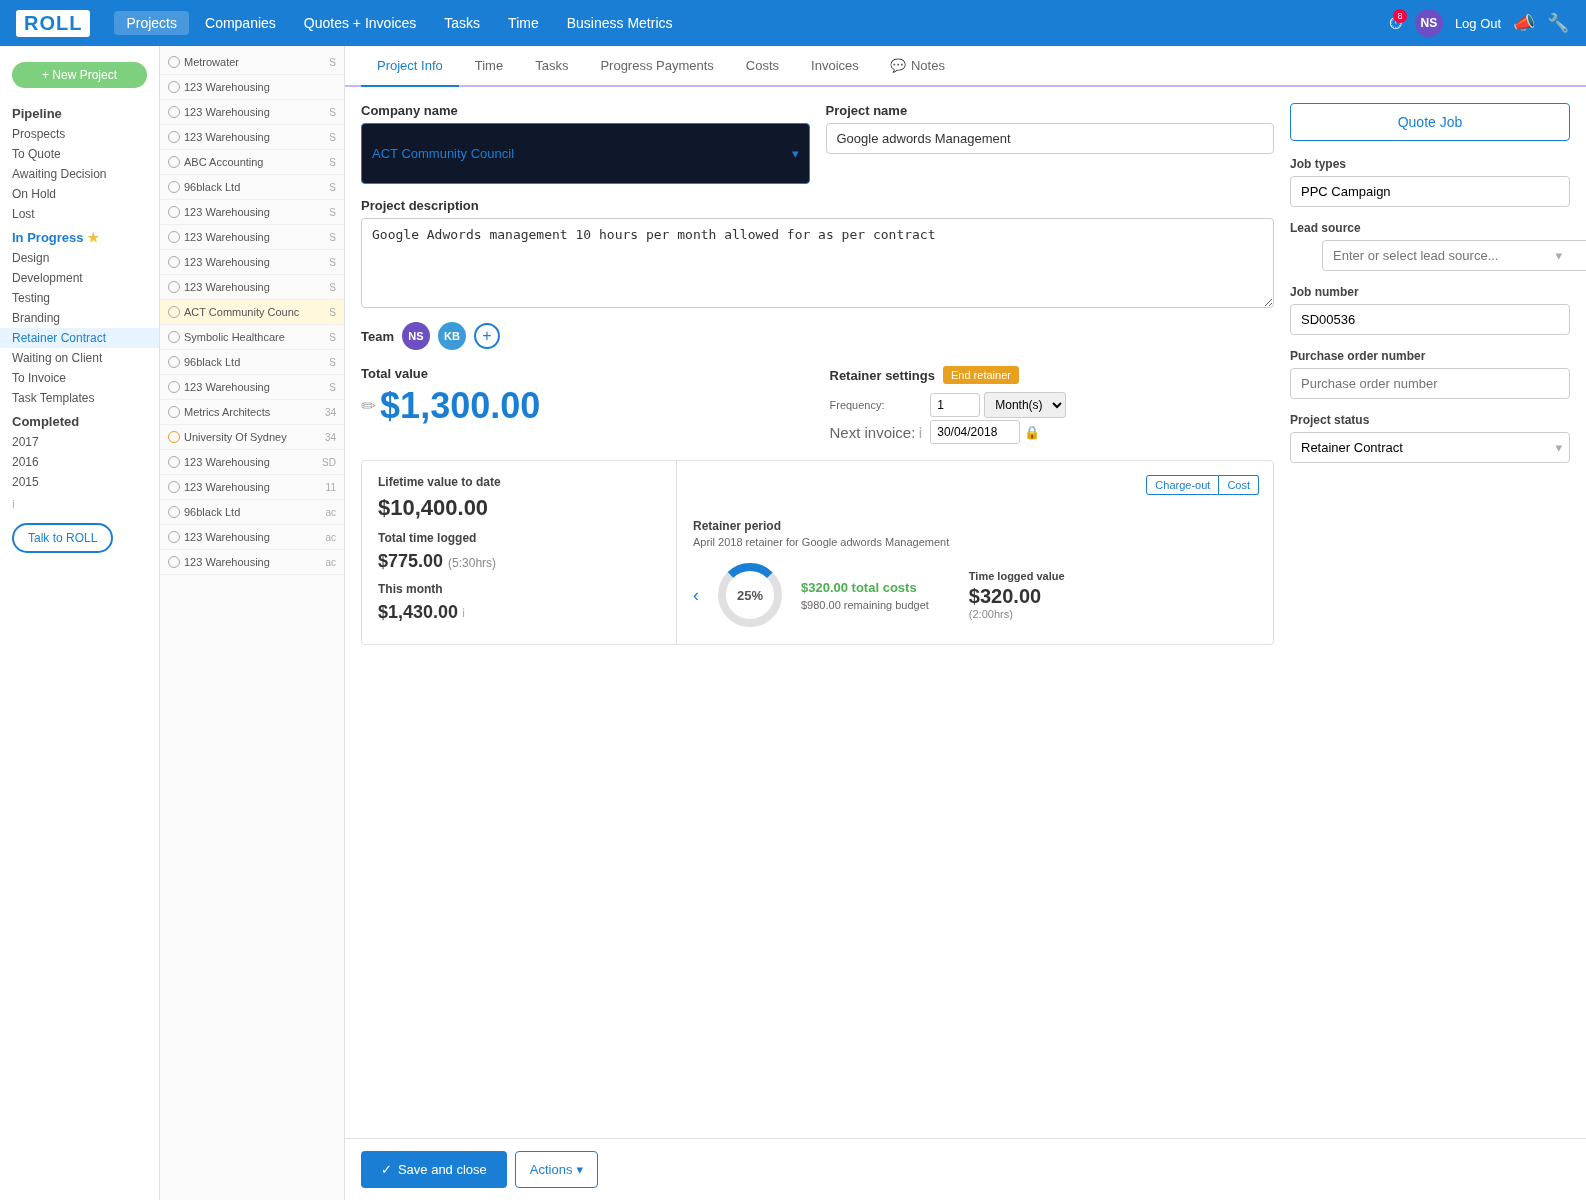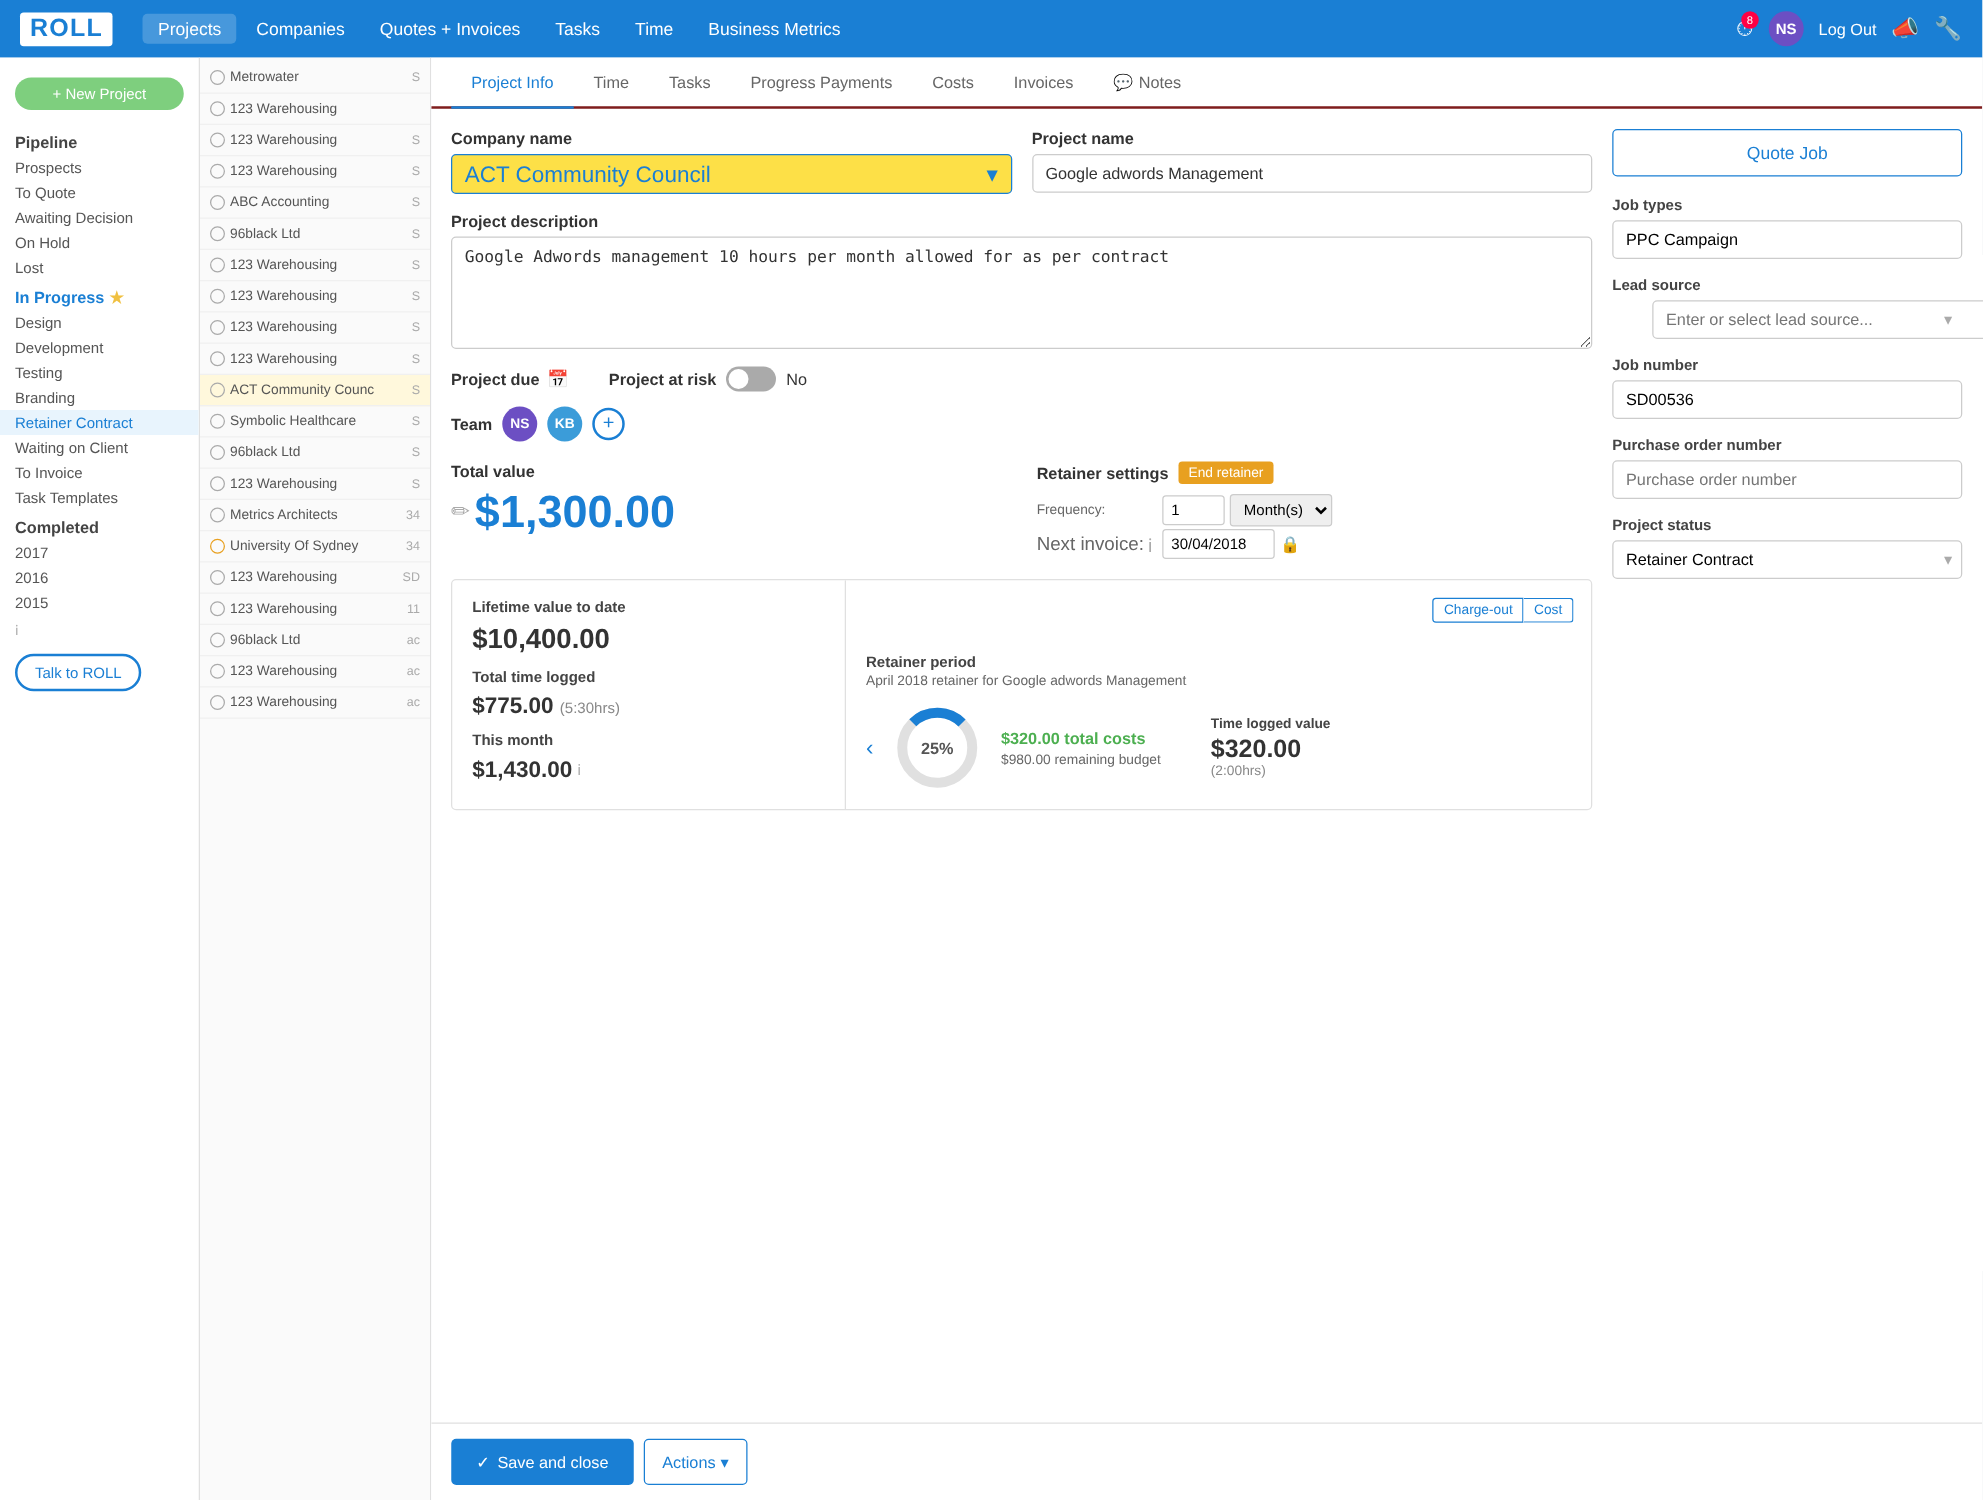--- a/index.html
+++ b/index.html
@@ -37,35 +37,35 @@
     .project-list-item.active { background: #fff8dc; }
     .proj-dot { width: 12px; height: 12px; border-radius: 50%; border: 1.5px solid #aaa; flex-shrink: 0; }
     .proj-dot.warning { border-color: #e8a020; }
     .proj-name { flex: 1; overflow: hidden; text-overflow: ellipsis; white-space: nowrap; }
     .proj-code { color: #aaa; font-size: 10px; }
 
     
     .main-content { flex: 1; display: flex; flex-direction: column; overflow: hidden; background: white; }
 
     
-    .tabs { display: flex; border-bottom: 2px solid #7f1d1d; padding: 0 16px; background: white; }
+    .tabs { display: flex; border-bottom: 2px solid #c4b5fd; padding: 0 16px; background: white; }
     .tab { padding: 12px 16px; font-size: 13px; cursor: pointer; color: #666; border-bottom: 2px solid transparent; margin-bottom: -2px; }
     .tab.active { color: #1a7fd4; border-bottom-color: #1a7fd4; font-weight: 500; }
 
     
     .content-area { flex: 1; overflow-y: auto; padding: 16px; display: flex; gap: 16px; }
     .left-panel { flex: 1; }
     .right-panel { width: 280px; flex-shrink: 0; }
 
     
     .form-row { display: flex; gap: 16px; margin-bottom: 14px; }
     .form-group { display: flex; flex-direction: column; gap: 5px; flex: 1; }
     .form-label { font-size: 13px; font-weight: 600; color: #333; }
     .form-input { border: 1.5px solid #ccc; border-radius: 4px; padding: 7px 10px; font-size: 13px; color: #333; outline: none; }
-    .form-select { border: 1.5px solid #1a7fd4; border-radius: 4px; padding: 4px 10px; font-size: 18px; color: #1a7fd4; background: #fde047; cursor: pointer; display: flex; align-items: center; justify-content: space-between; }
+    .form-select { border: 1.5px solid #1a7fd4; border-radius: 4px; padding: 22px 10px; font-size: 13px; color: #1a7fd4; background: #0f172a; cursor: pointer; display: flex; align-items: center; justify-content: space-between; }
     .form-textarea { border: 1.5px solid #ccc; border-radius: 4px; padding: 8px 10px; font-size: 13px; color: #333; resize: vertical; min-height: 90px; width: 100%; outline: none; }
 
     
     .meta-row { display: flex; align-items: center; gap: 32px; margin-bottom: 12px; }
     .risk-toggle { display: flex; align-items: center; gap: 8px; }
     .toggle-pill { background: #aaa; border-radius: 12px; width: 40px; height: 20px; position: relative; cursor: pointer; }
     .toggle-knob { width: 16px; height: 16px; background: white; border-radius: 50%; position: absolute; top: 2px; left: 2px; }
 
     
     .team-row { display: flex; align-items: center; gap: 8px; margin-bottom: 16px; }
@@ -327,33 +327,20 @@
             <label class="form-label">Project name</label>
             <input type="text" class="form-input" value="Google adwords Management" style="">
           </div>
         </div>
 
         <div class="form-group" style="margin-bottom:14px;">
           <label class="form-label">Project description</label>
           <textarea class="form-textarea" style="">Google Adwords management 10 hours per month allowed for as per contract</textarea>
         </div>
 
-        <div class="meta-row">
-          <div style="display:flex;align-items:center;gap:6px;">
-            <span class="form-label">Project due</span>
-            <span class="calendar-icon">📅</span>
-          </div>
-          <div class="risk-toggle">
-            <span class="form-label">Project at risk</span>
-            <div class="toggle-pill">
-              <div class="toggle-knob"></div>
-            </div>
-            <span>No</span>
-          </div>
-        </div>
 
         <div class="team-row">
           <span class="form-label">Team</span>
           <div class="team-avatar" style="background:#6c4fc3;">NS</div>
           <div class="team-avatar" style="background:#3b9cd9;">KB</div>
           <div class="add-team-btn">+</div>
         </div>
 
         <div class="value-retainer-row">
           <div class="total-value-box">

